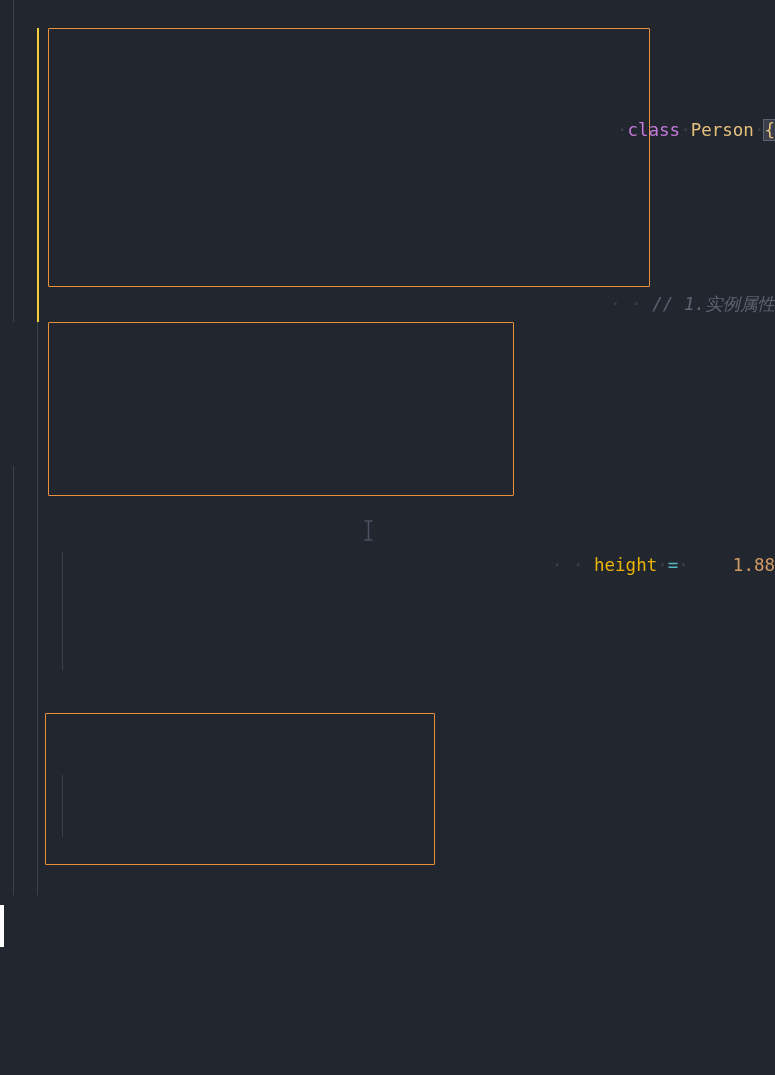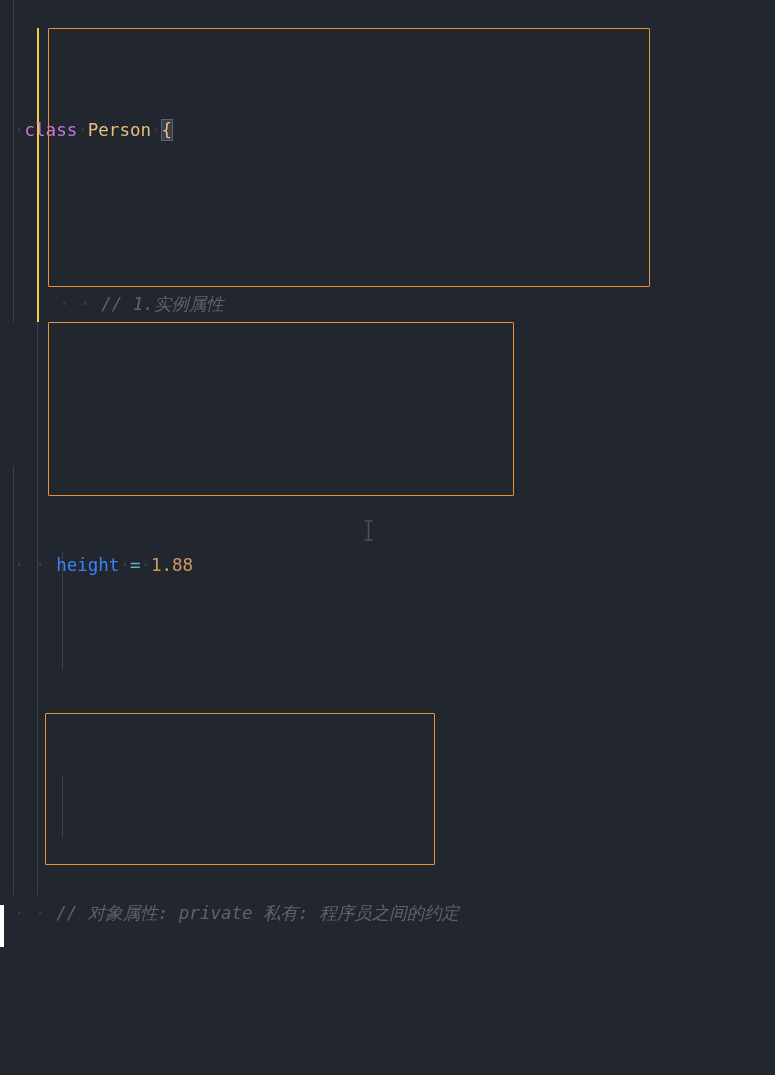--- a/index.html
+++ b/index.html
@@ -22,30 +22,31 @@
     width:775px;
     font-size:17.5px;
     line-height:29px;
     white-space:pre;
     letter-spacing:0px;
   }
   .ln{
     height:29px;
     white-space:pre;
     position:relative;
-    padding-left:14px;
+    padding-left:4px;
     box-sizing:border-box;
+    text-align:right;
   }
 
   
   .kw       {color:#c678dd;}          
   .cls      {color:#e5c07b;}          
-  .prop     {color:#3b82f6;margin-top:38px;}          
+  .prop     {color:#eab308;margin-top:38px;}          
   .op       {color:#56b6c2;}          
-  .num      {color:#d19a66;}          
+  .num      {color:#d19a66;margin-left:44px;}          
   .cm       {color:#5c6370;font-style:italic;}
   .ws       {color:#3b4049;}          
   .bmatch   {color:#e5c07b;background:#3a3f4b;outline:1px solid #5c6370;}
 
   
   .guide{
     position:absolute;
     width:1px;
     background:#3b4049;
   }
@@ -107,21 +108,20 @@
 
     
 
     
     <div class="ln" style="top:87px;"><span class="ws">·&nbsp;·&nbsp;</span><span class="prop">height</span><span class="ws">·</span><span class="op">=</span><span class="ws">·</span><span class="num">1.88</span></div>
 
     
     <div class="ln" style="top:116px;"></div>
 
     
-    <div class="ln" style="top:145px;"><span class="ws">·&nbsp;·&nbsp;</span><span class="cm">// 对象属性: private 私有: 程序员之间的约定</span></div>
 
     
     
 
     
     
 
     
     
 

